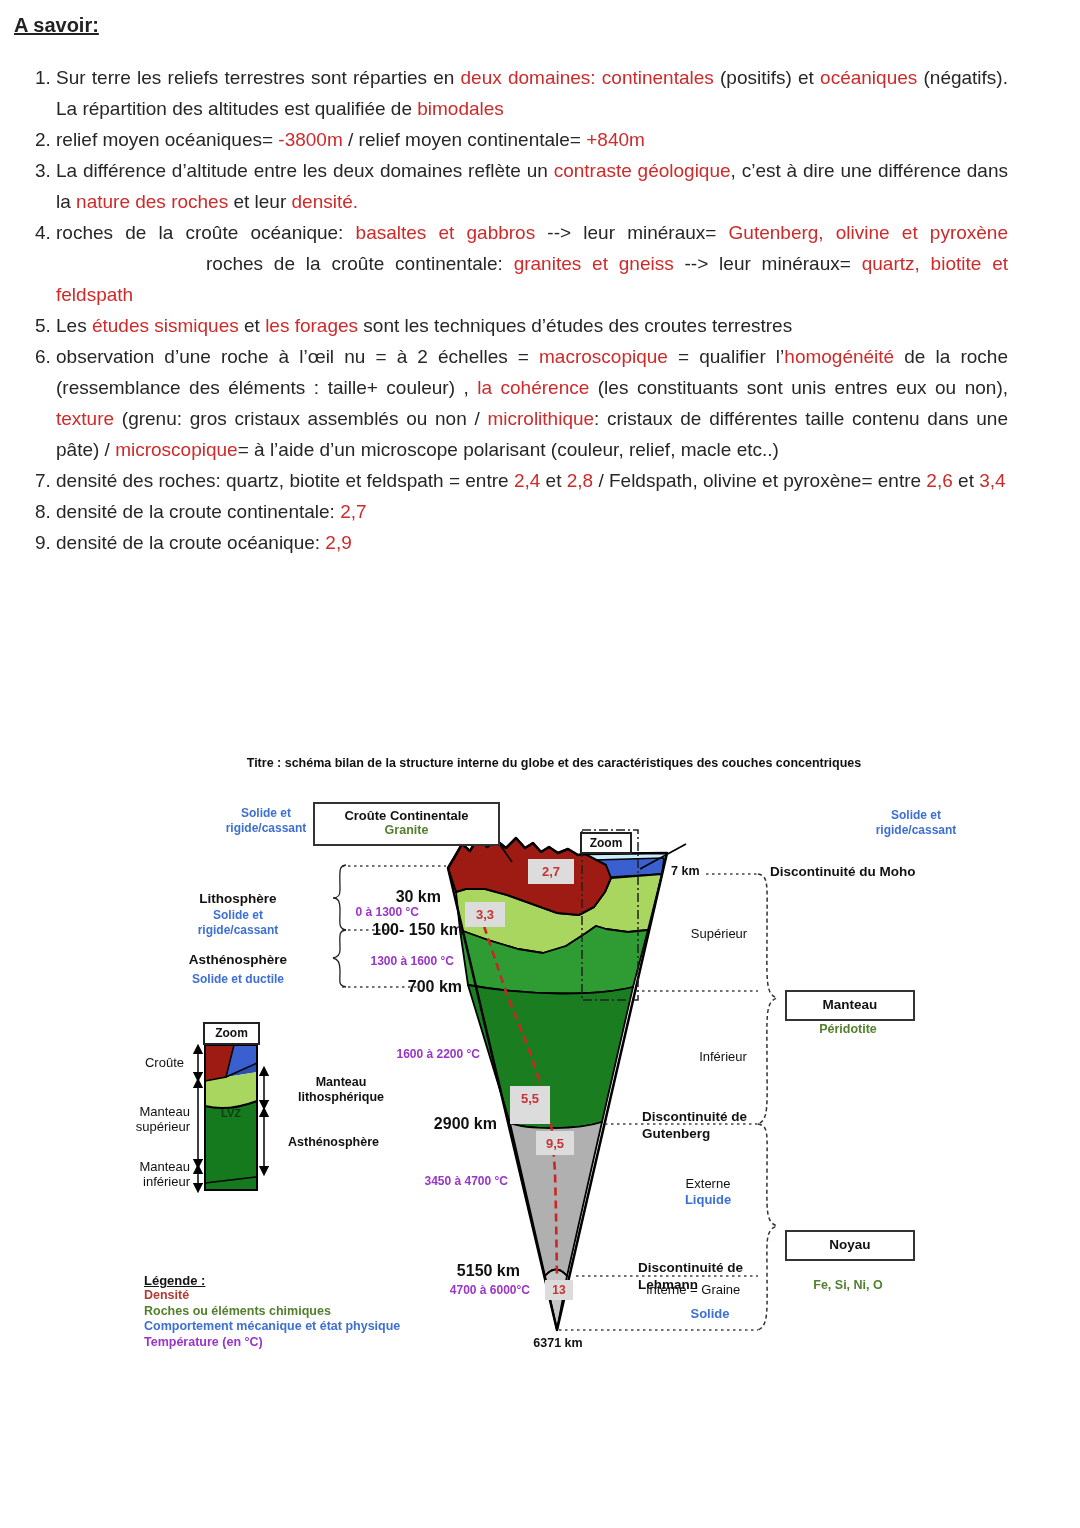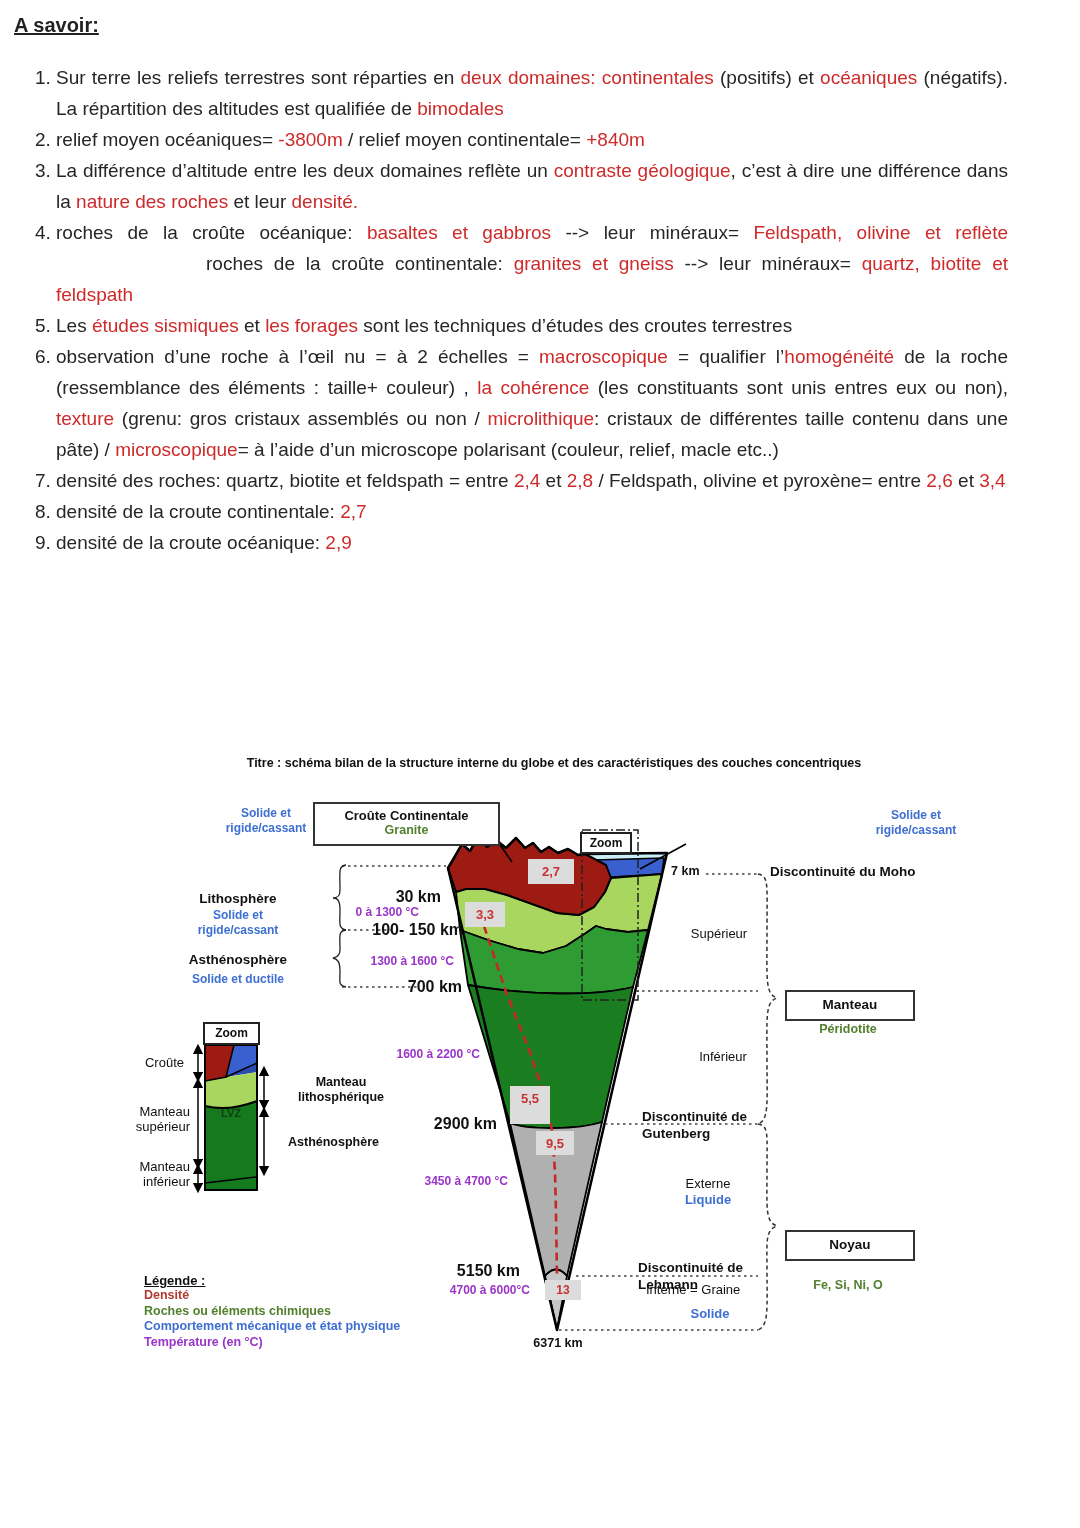--- a/index.html
+++ b/index.html
@@ -52,21 +52,21 @@
 </style>
 </head>
 <body>
 
 <div class="heading">A savoir:</div>
 <div class="notes-wrap">
   <ol class="notes">
       <li><span>Sur terre les reliefs terrestres sont réparties en </span><span class="hl">deux domaines:</span><span> </span><span class="hl">continentales</span><span> (positifs) et </span><span class="hl">océaniques</span><span> (négatifs). La répartition des altitudes est qualifiée de </span><span class="hl">bimodales</span></li>
       <li><span>relief moyen océaniques= </span><span class="hl">-3800m</span><span> / relief moyen continentale= </span><span class="hl">+840m</span></li>
       <li><span>La différence d’altitude entre les deux domaines reflète un </span><span class="hl">contraste géologique</span><span>, c’est à dire une différence dans la </span><span class="hl">nature des roches</span><span> et leur </span><span class="hl">densité.</span></li>
-      <li><span>roches de la croûte océanique: </span><span class="hl">basaltes et gabbros</span><span> --&gt; leur minéraux= </span><span class="hl">Feldspath, olivine et reflète</span><span class="gap"></span><span>roches de la croûte continentale:  </span><span class="hl">granites et gneiss</span><span> --&gt; leur minéraux= </span><span class="hl">quartz, biotite et feldspath</span></li>
+      <li><span>roches de la croûte océanique: </span><span class="hl">basaltes et gabbros</span><span> --&gt; leur minéraux= </span><span class="hl">Gutenberg, olivine et pyroxène</span><span class="gap"></span><span>roches de la croûte continentale:  </span><span class="hl">granites et gneiss</span><span> --&gt; leur minéraux= </span><span class="hl">quartz, biotite et feldspath</span></li>
       <li><span>Les </span><span class="hl">études sismiques</span><span> et </span><span class="hl">les forages</span><span> sont les techniques d’études des croutes terrestres</span></li>
       <li><span>observation d’une roche à l’œil nu = à 2 échelles = </span><span class="hl">macroscopique</span><span> = qualifier l’</span><span class="hl">homogénéité</span><span> de la roche (ressemblance des éléments : taille+ couleur) , </span><span class="hl">la cohérence</span><span> (les constituants sont unis entres eux ou non), </span><span class="hl">texture</span><span> (grenu: gros cristaux assemblés ou non / </span><span class="hl">microlithique</span><span>: cristaux de différentes taille contenu dans une pâte) / </span><span class="hl">microscopique</span><span>= à l’aide d’un microscope polarisant (couleur, relief, macle etc..)</span></li>
       <li><span>densité des roches: quartz, biotite et feldspath = entre </span><span class="hl">2,4</span><span> et </span><span class="hl">2,8</span><span> / Feldspath, olivine et pyroxène= entre </span><span class="hl">2,6</span><span> et </span><span class="hl">3,4</span></li>
       <li><span>densité de la croute continentale: </span><span class="hl">2,7</span></li>
       <li><span>densité de la croute océanique: </span><span class="hl">2,9</span></li>
     </ol>
 </div>
 
 <div class="diagram">
 
@@ -148,21 +148,21 @@
 
 
   <div class="abs b2" style="left:738px;top:56px;width:100px;">Solide et rigide/cassant</div>
 
   <div class="abs zoombox" style="left:452px;top:80px;width:48px;height:18px;">Zoom</div>
 
   <div class="abs chip" style="left:400px;top:107px;width:46px;height:25px;">2,7</div>
   <div class="abs chip" style="left:337px;top:150px;width:40px;height:25px;">3,3</div>
   <div class="abs chip" style="left:382px;top:334px;width:40px;height:38px;">5,5</div>
   <div class="abs chip" style="left:408px;top:379px;width:38px;height:24px;">9,5</div>
-  <div class="abs chip sm" style="left:417px;top:528px;width:36px;height:20px;">13</div>
+  <div class="abs chip sm" style="left:417px;top:528px;width:28px;height:20px;">13</div>
 
   <div class="abs dk ctr" style="left:55px;top:138px;width:110px;">Lithosphère</div>
   <div class="abs b2" style="left:55px;top:156px;width:110px;">Solide et rigide/cassant</div>
   <div class="abs dk ctr" style="left:45px;top:199px;width:130px;">Asthénosphère</div>
   <div class="abs b2" style="left:45px;top:220px;width:130px;">Solide et ductile</div>
 
   <div class="abs mk" style="left:225px;top:136px;width:88px;">30 km</div>
   <div class="abs tp" style="left:195px;top:153px;width:96px;">0 à 1300 °C</div>
   <div class="abs mk" style="left:238px;top:169px;width:97px;">100- 150 km</div>
   <div class="abs tp" style="left:218px;top:202px;width:108px;">1300 à 1600 °C</div>

